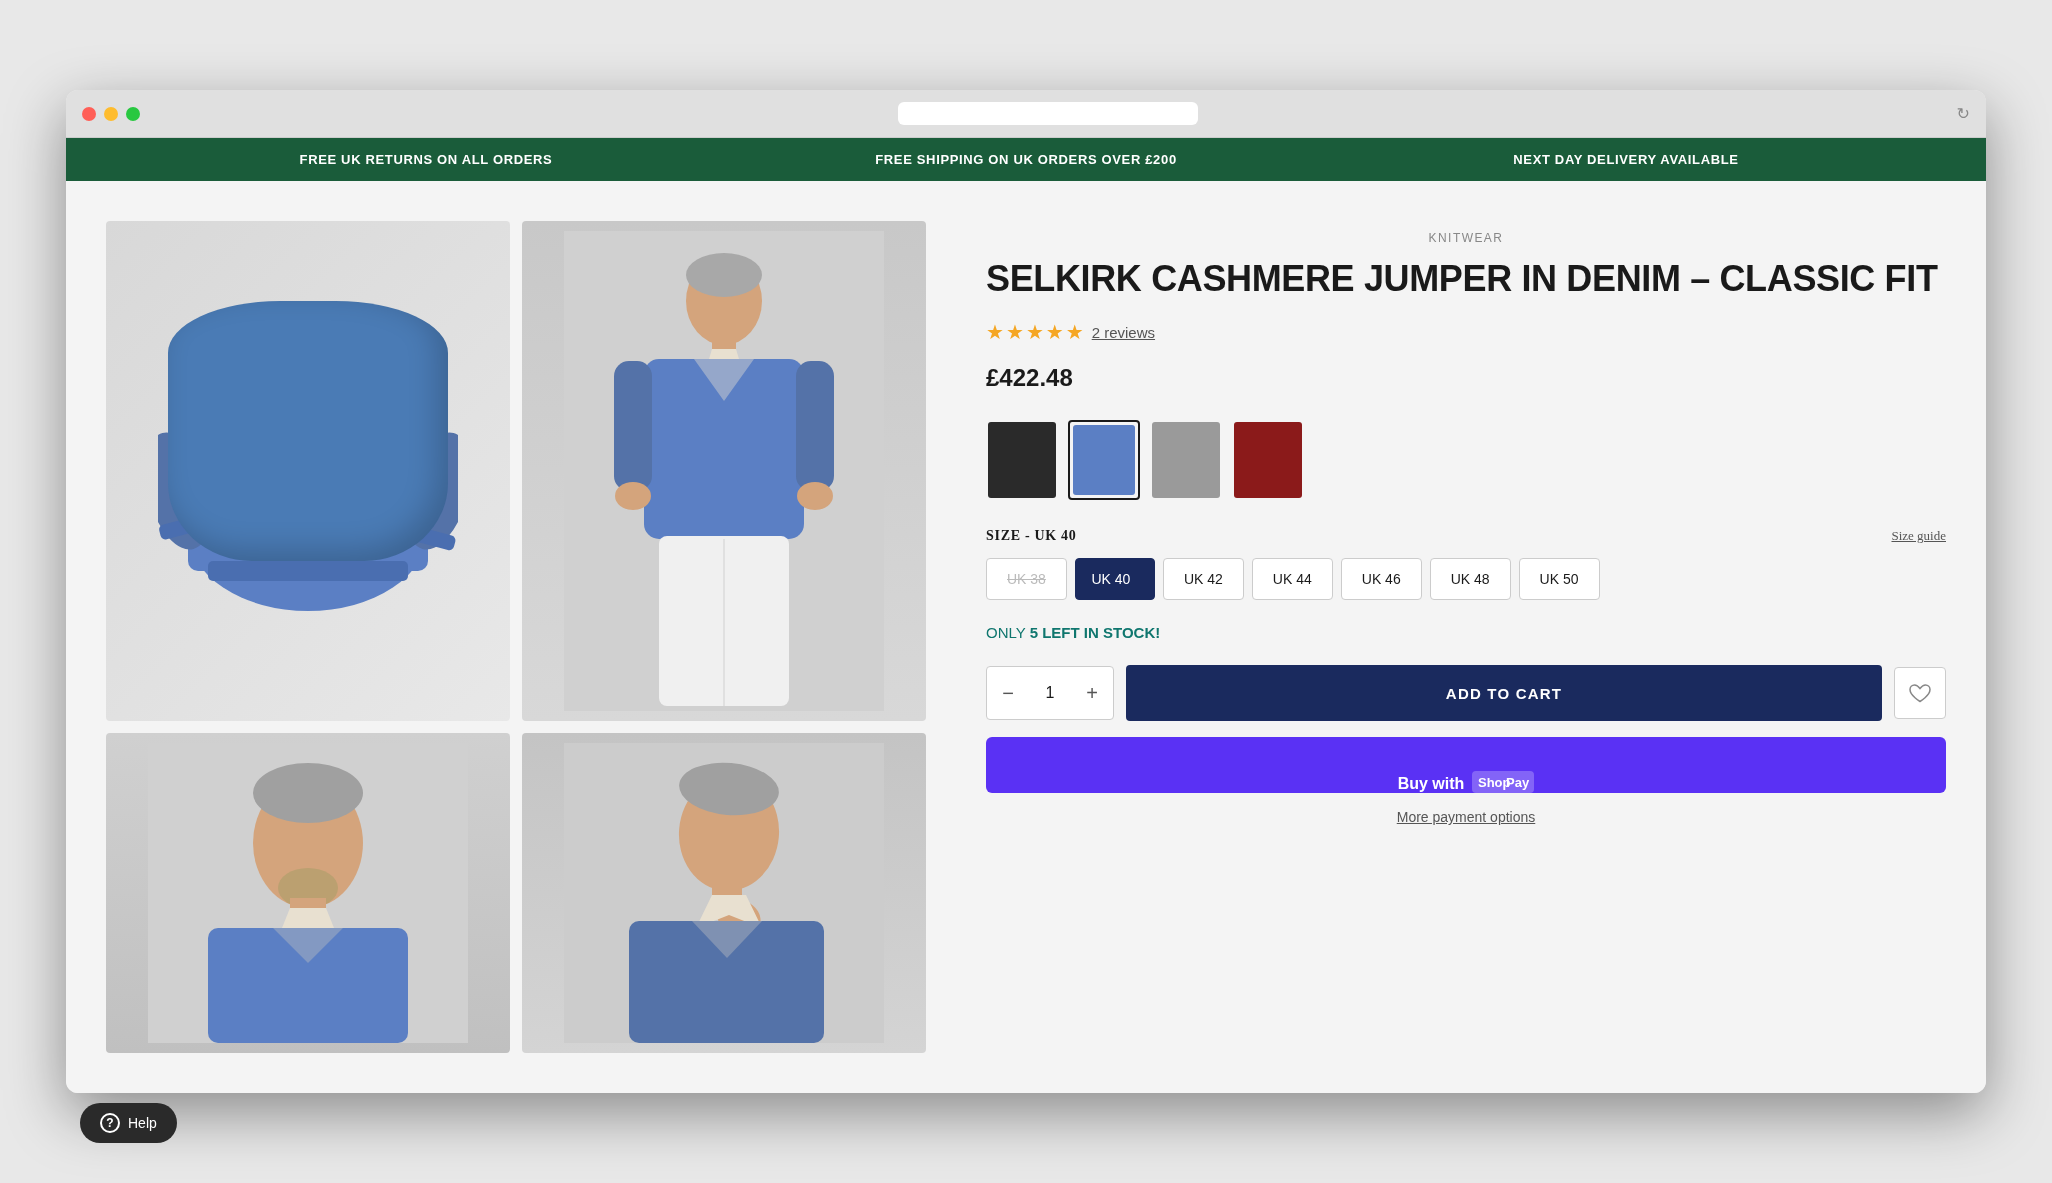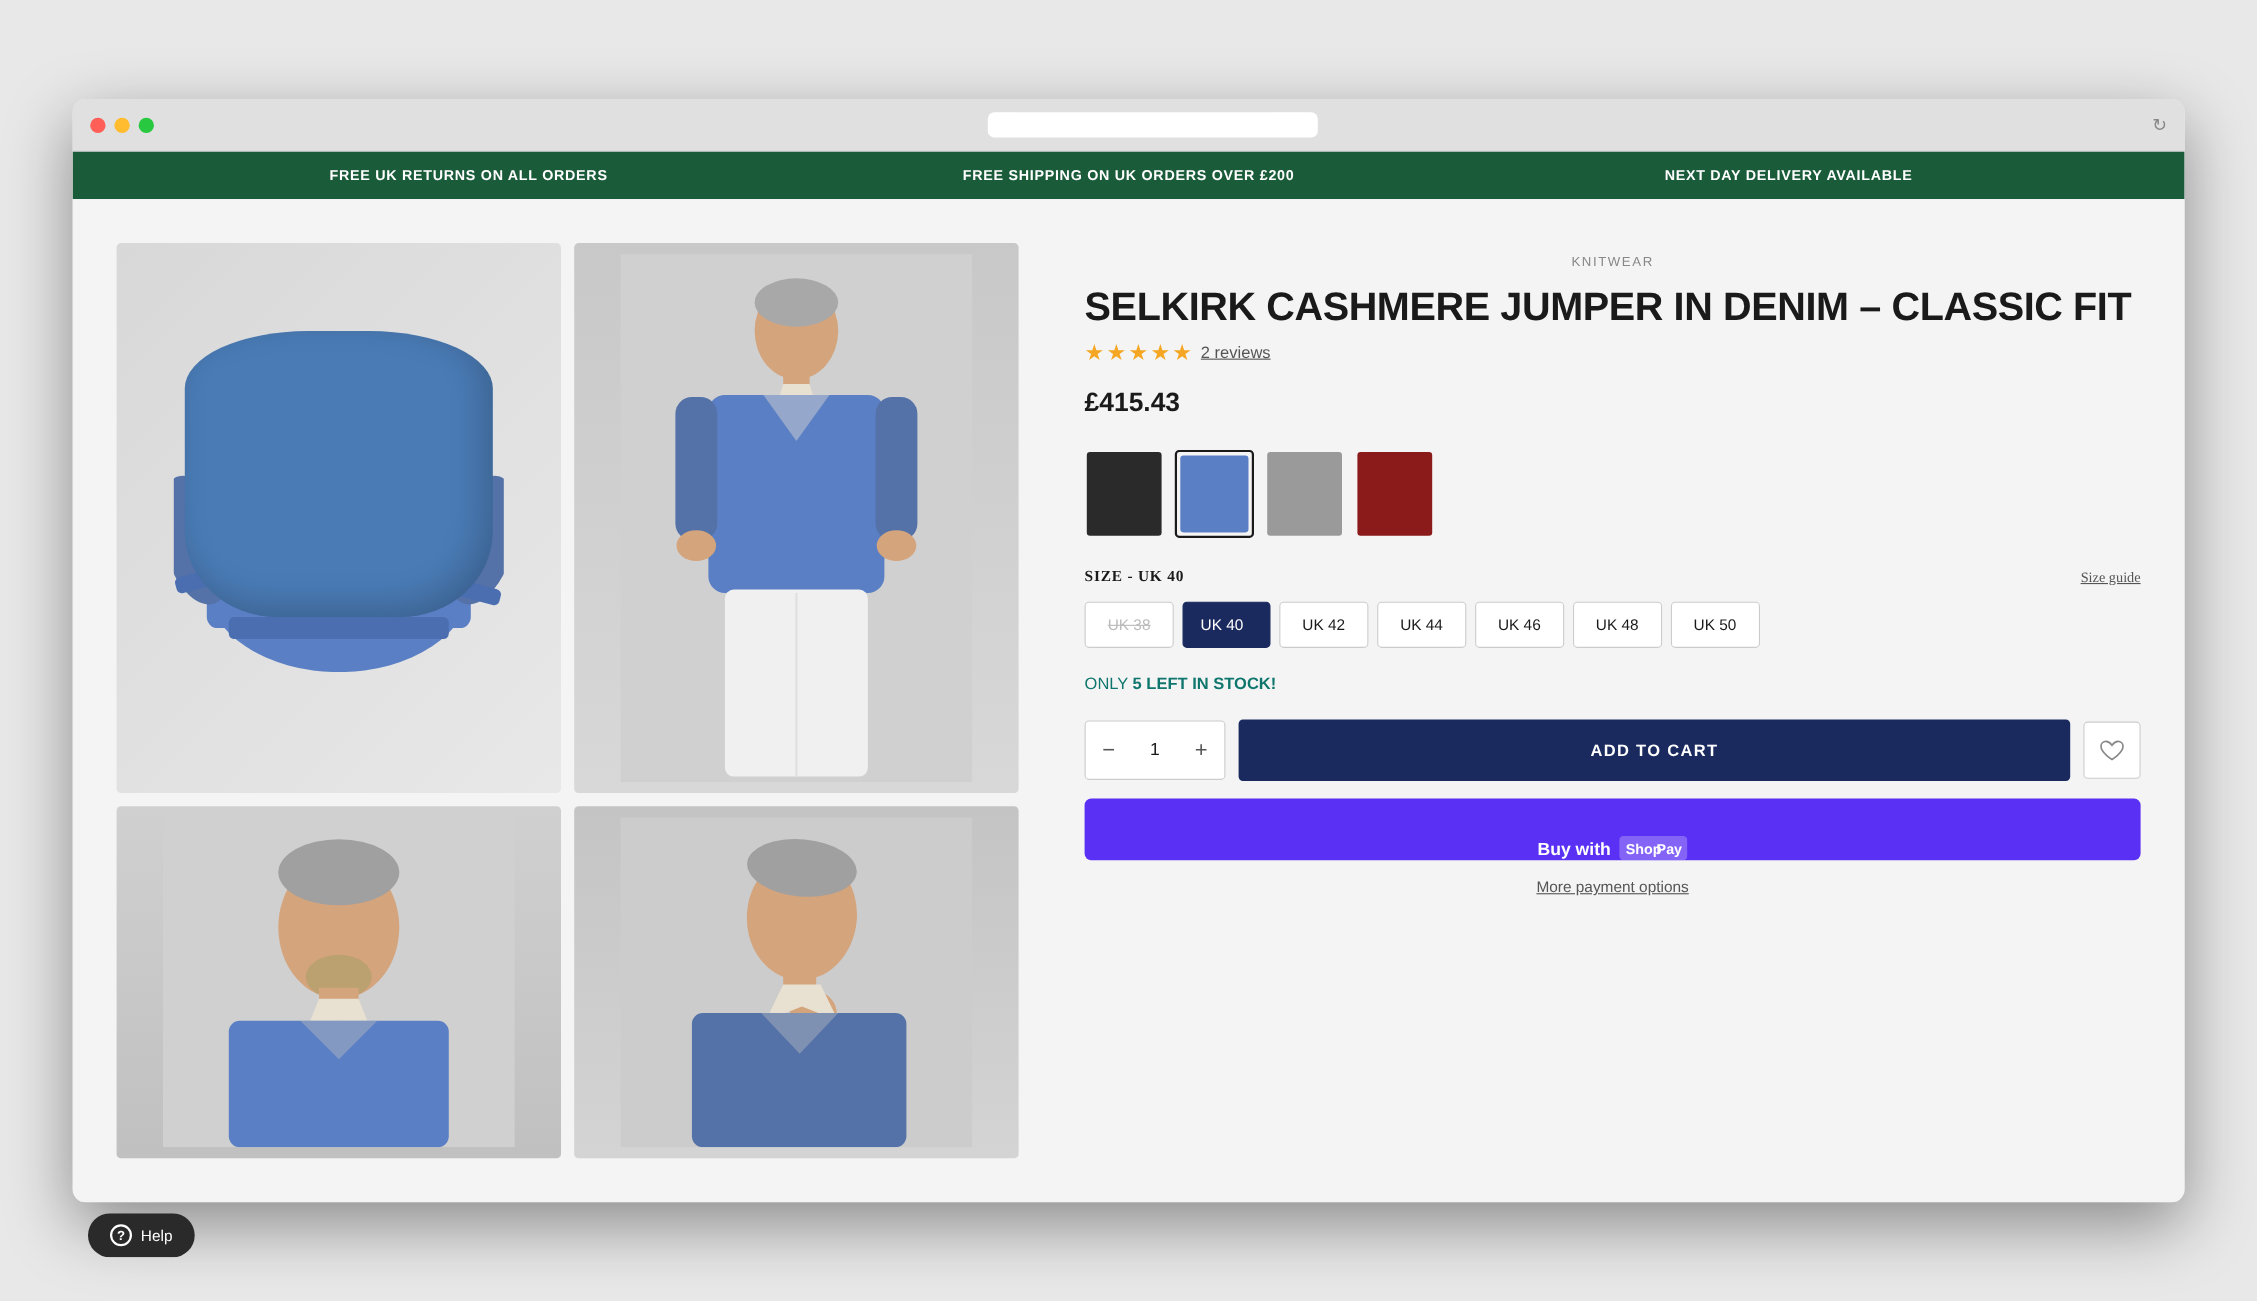--- a/index.html
+++ b/index.html
@@ -133,21 +133,21 @@
       color: #888;
       margin-bottom: 12px;
       text-align: center;
     }
 
     .product-title {
       font-size: 36px;
       font-weight: 700;
       color: #1a1a1a;
       line-height: 1.2;
-      margin-bottom: 8px;
+      margin-bottom: 20px;
       letter-spacing: -0.01em;
     }
 
     .reviews-row {
       display: flex;
       align-items: center;
       gap: 8px;
       margin-bottom: 20px;
     }
 
@@ -518,21 +518,21 @@
         <div class="stars">
           <span class="star">★</span>
           <span class="star">★</span>
           <span class="star">★</span>
           <span class="star">★</span>
           <span class="star">★</span>
         </div>
         <span class="reviews-text">2 reviews</span>
       </div>
 
-      <div class="price">£415.43</div>
+      <div class="price">£422.48</div>
 
       <div class="color-swatches">
         <div class="swatch swatch-black">
           <div class="swatch-inner"></div>
         </div>
         <div class="swatch swatch-blue selected">
           <div class="swatch-inner"></div>
         </div>
         <div class="swatch swatch-grey">
           <div class="swatch-inner"></div>

